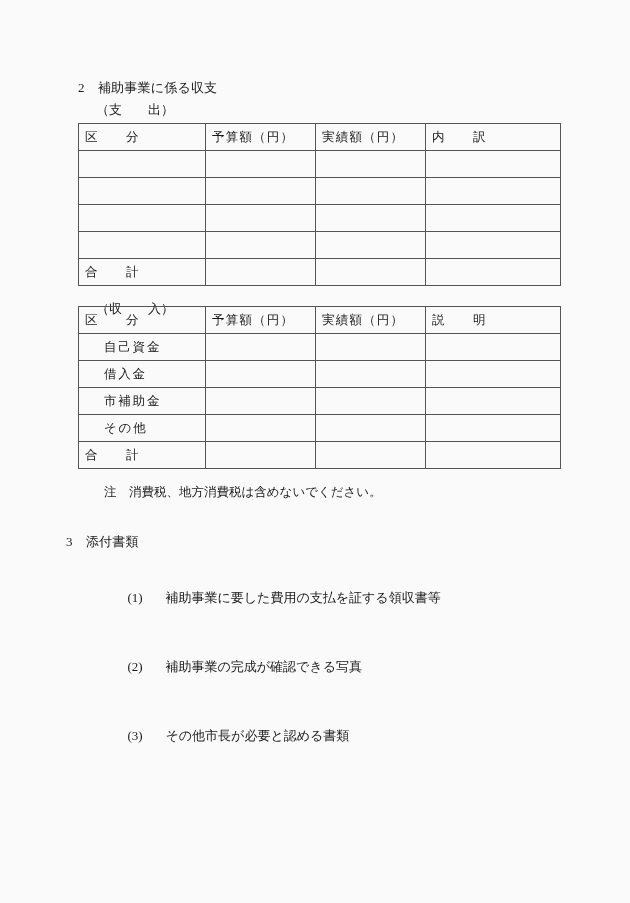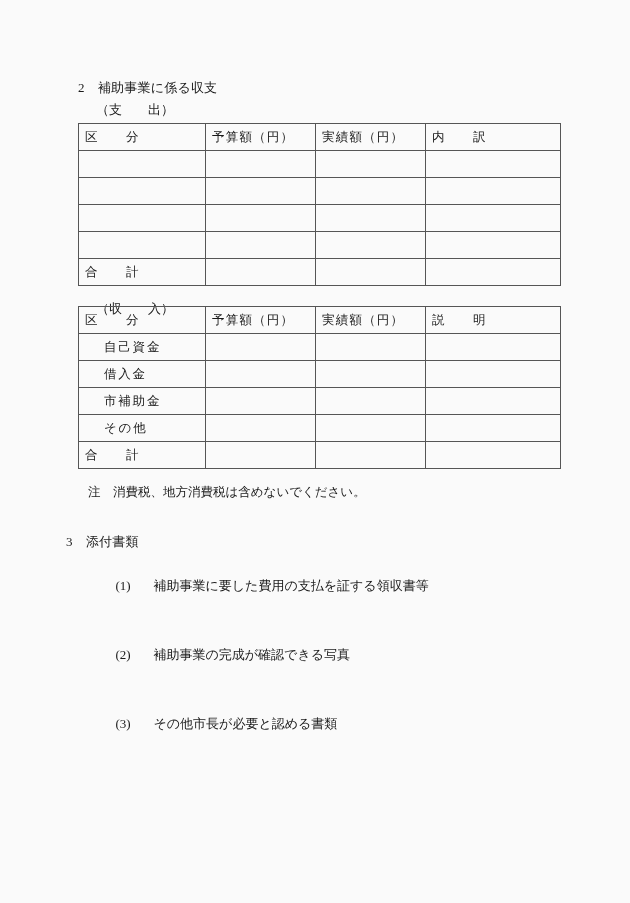--- a/index.html
+++ b/index.html
@@ -87,33 +87,33 @@
     white-space: pre;
     letter-spacing: 1.2px;
   }
   .budget-table td.cell-blank {
     text-align: left;
   }
 
   
   .note-line {
     position: absolute;
-    left: 88px;
+    left: 104px;
     top: 483px;
     font-size: 12.5px;
     line-height: 18px;
     white-space: pre;
   }
 
   
   .attachment-list {
     position: absolute;
     left: 96px;
     top: 551px;
-    margin: 0;
+    margin: 12px;
     padding: 0;
     list-style: none;
   }
   .attachment-list li {
     font-size: 13px;
     line-height: 23px;
     white-space: pre;
   }
   .attachment-list .item-num {
     display: inline-block;

